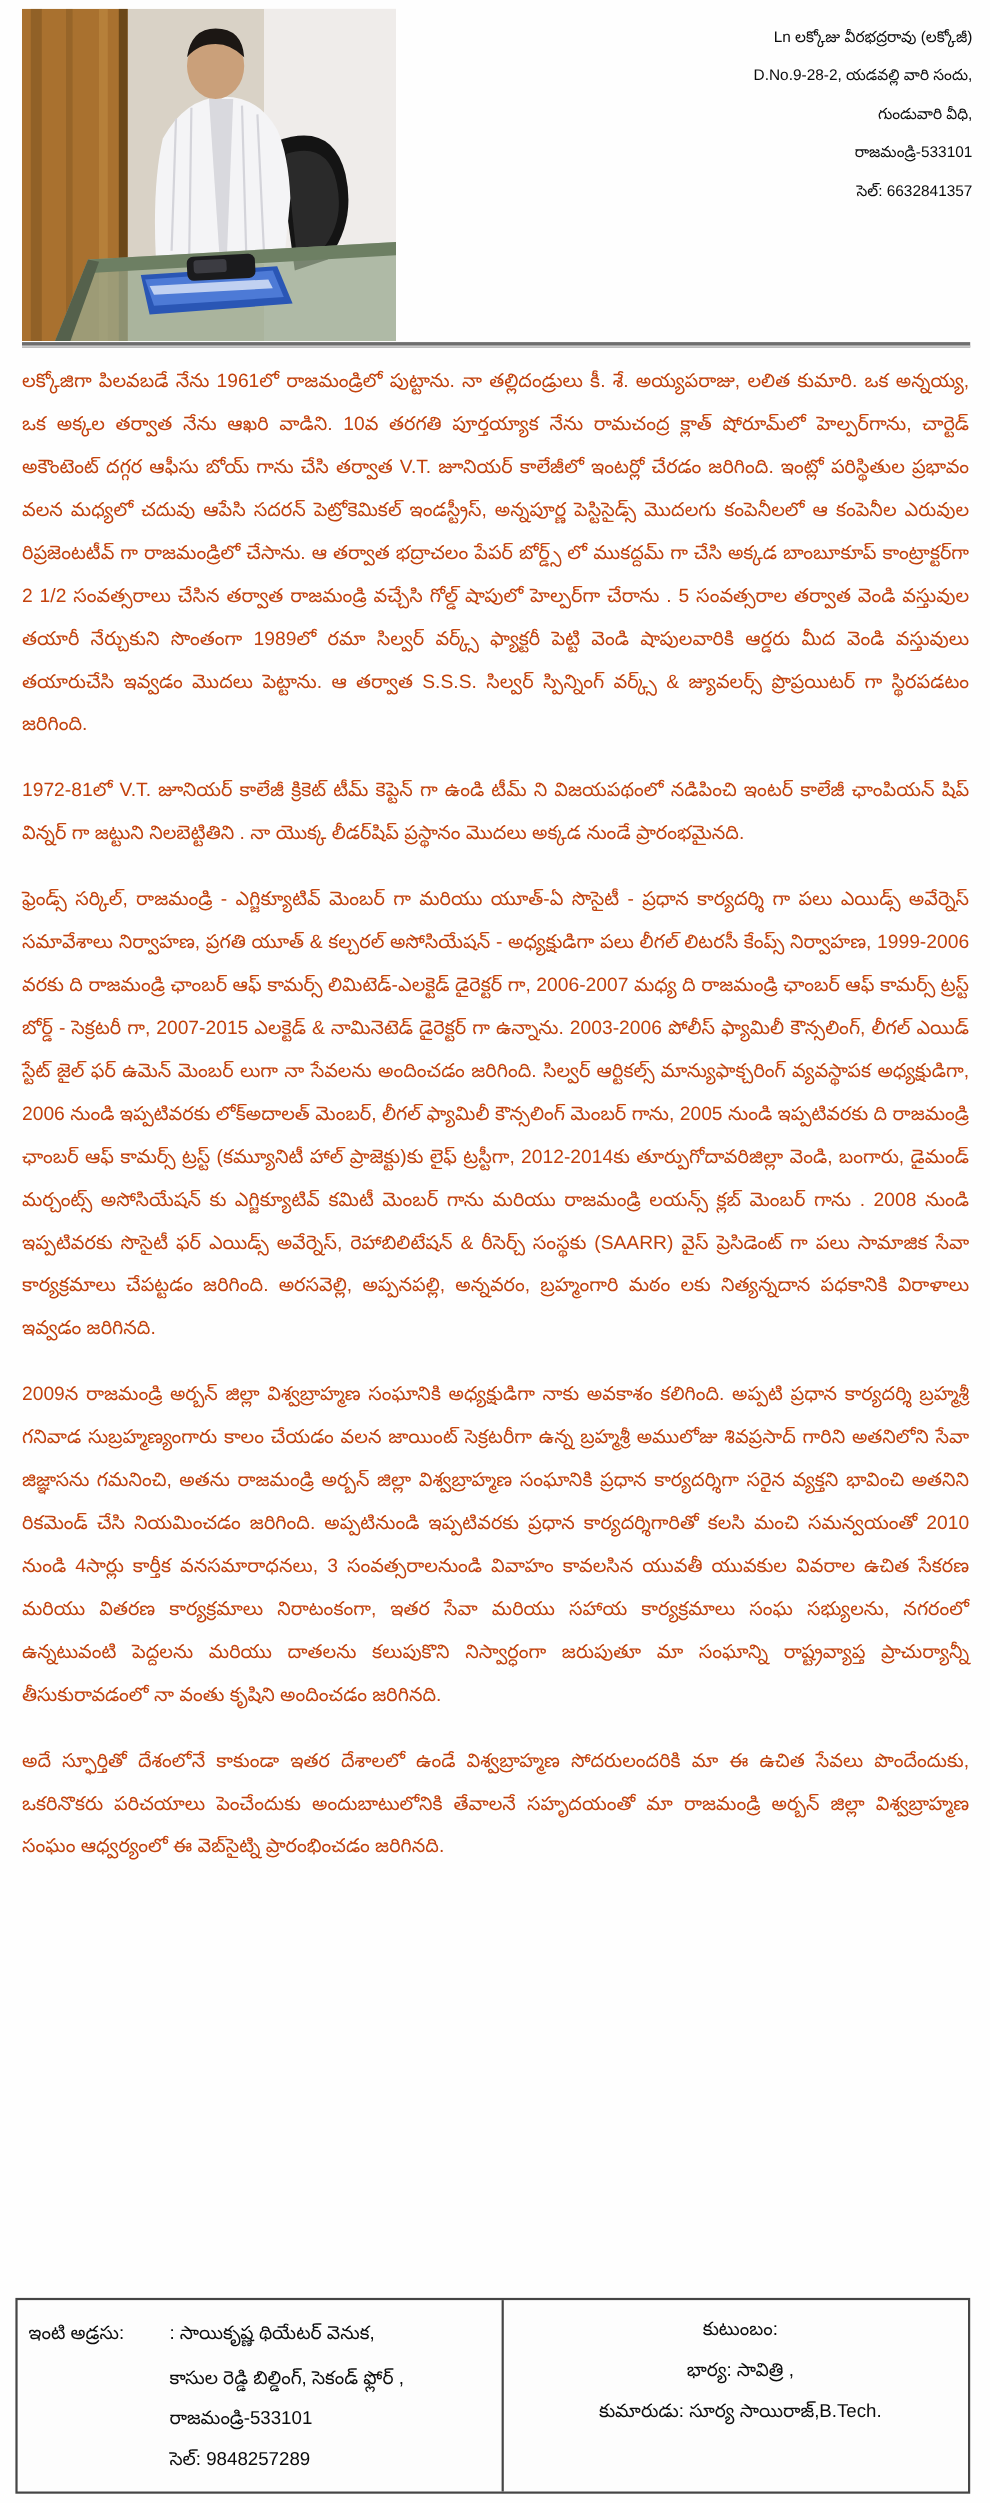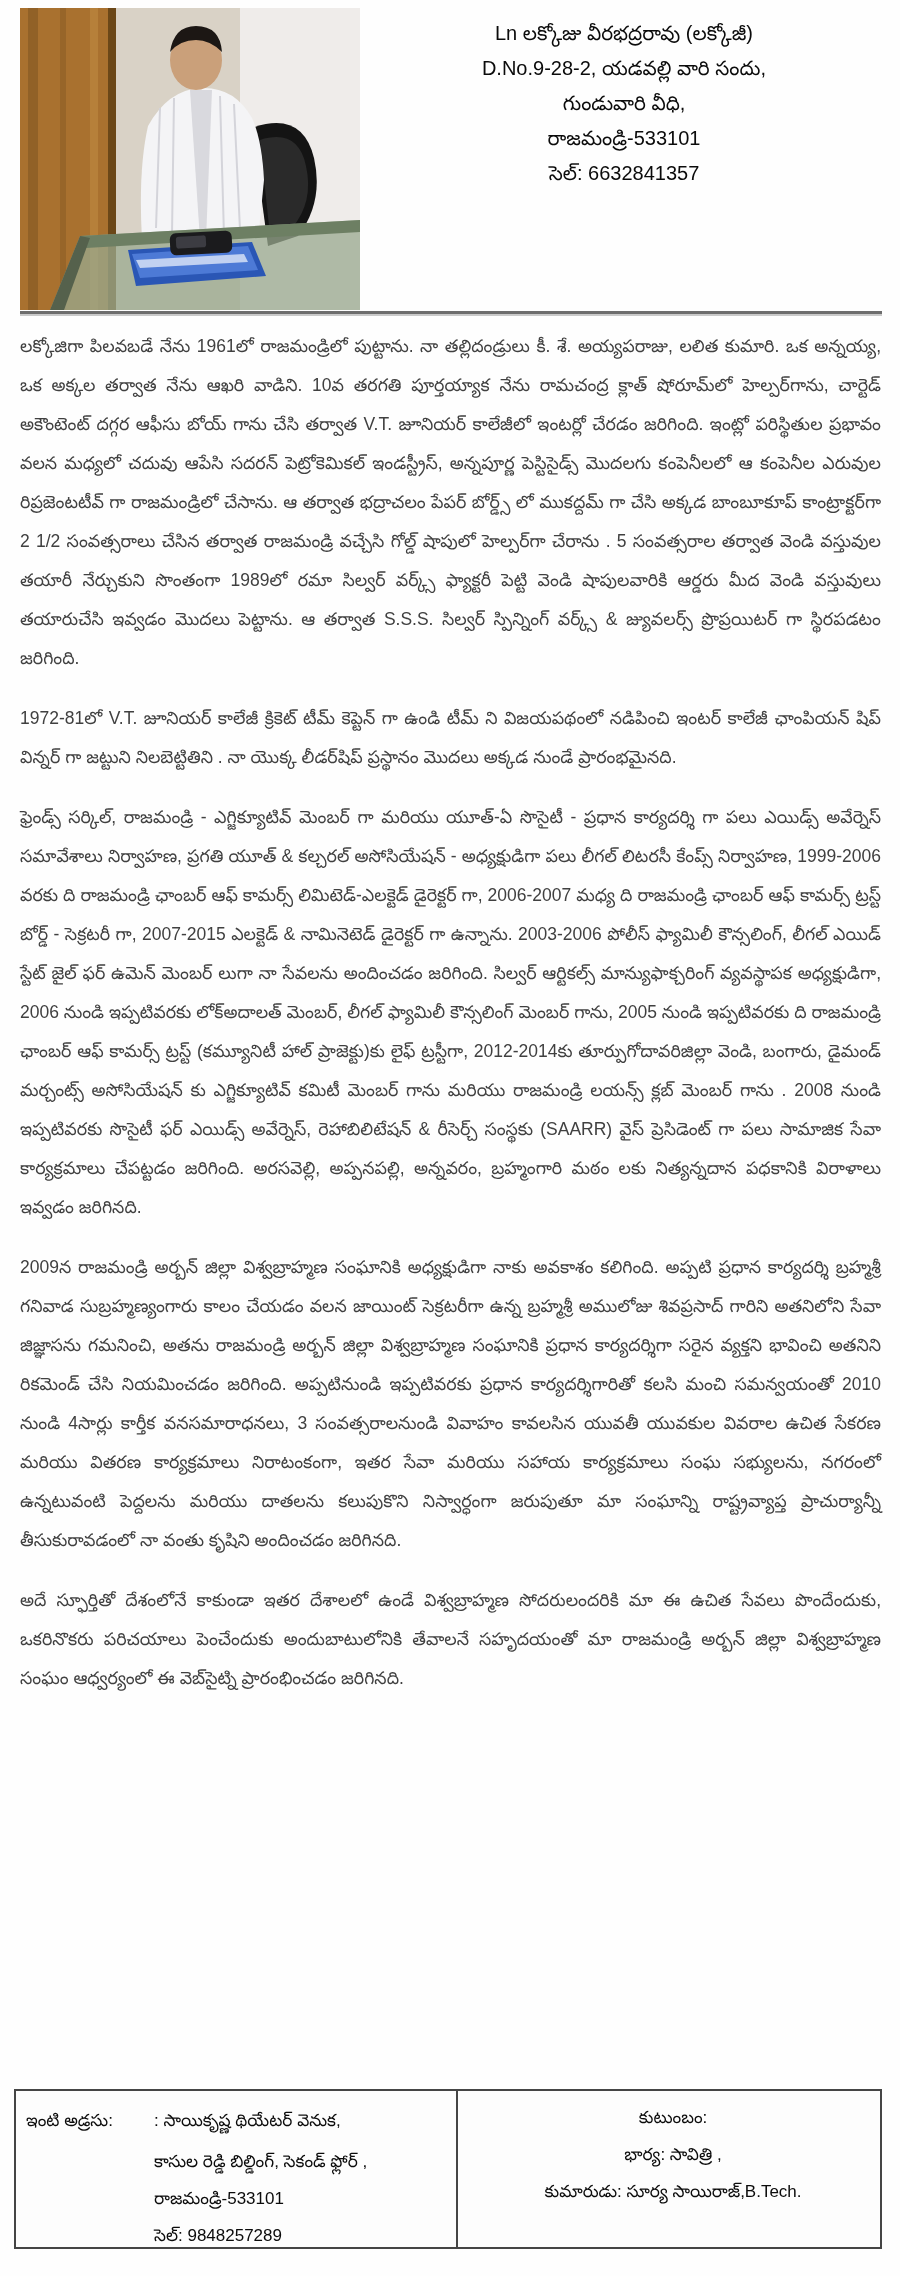--- a/index.html
+++ b/index.html
@@ -15,42 +15,41 @@
   
   .photo{
     position:absolute;left:20px;top:8px;width:340px;height:302px;
     display:block;
   }
   .contact{
     position:absolute;top:16px;right:16px;width:520px;
     text-align:right;
   }
   .contact .line{
-    font-size:20px;line-height:35px;
+    font-size:14px;line-height:35px;
     white-space:nowrap;
-    text-align:center;
   }
   .separator{
     position:absolute;left:20px;top:311px;width:862px;height:3px;
     background:#6d6d6d;border-bottom:2px solid #c9c9c9;
   }
   
   .bio{
     position:absolute;left:20px;top:327px;width:861px;
   }
   .bio p{
     margin:0 0 21px 0;
     font-size:17.5px;
     line-height:39px;
     text-align:justify;
-    color:#404040;
+    color:#c2410c;
   }
   
   .footer-table{
-    position:absolute;left:14px;top:2089px;width:868px;height:160px;
+    position:absolute;left:14px;top:2089px;width:868px;height:178px;
     border:2px solid #454545;
     display:flex;
     box-sizing:border-box;
     background:#fdfdfd;
   }
   .cell{box-sizing:border-box;padding:8px 8px 6px 10px;font-size:17px;}
   .cell-left{width:442px;border-right:2px solid #454545;}
   .cell-right{flex:1;padding-left:16px;text-align:center;}
   .addr-row{display:flex;}
   .addr-label{width:128px;flex:none;line-height:44px;white-space:nowrap;}

